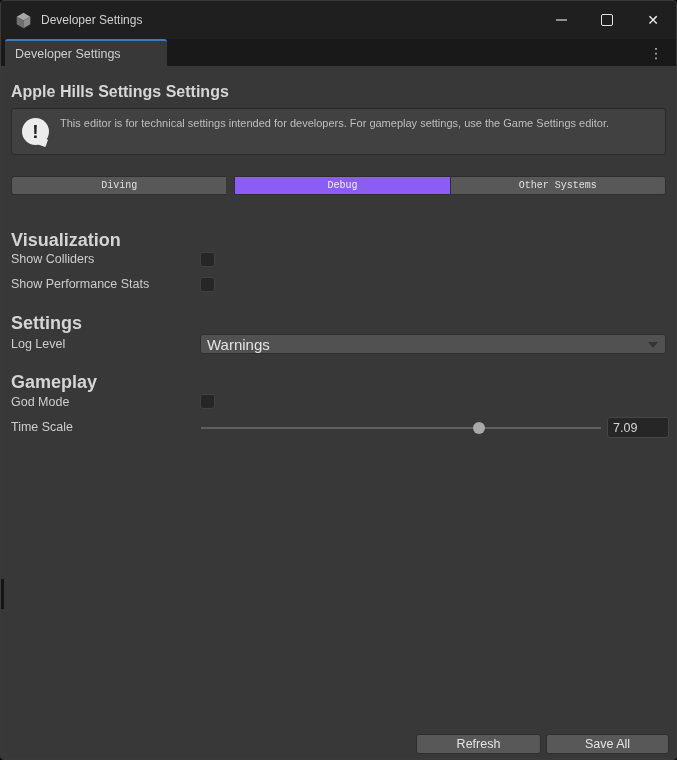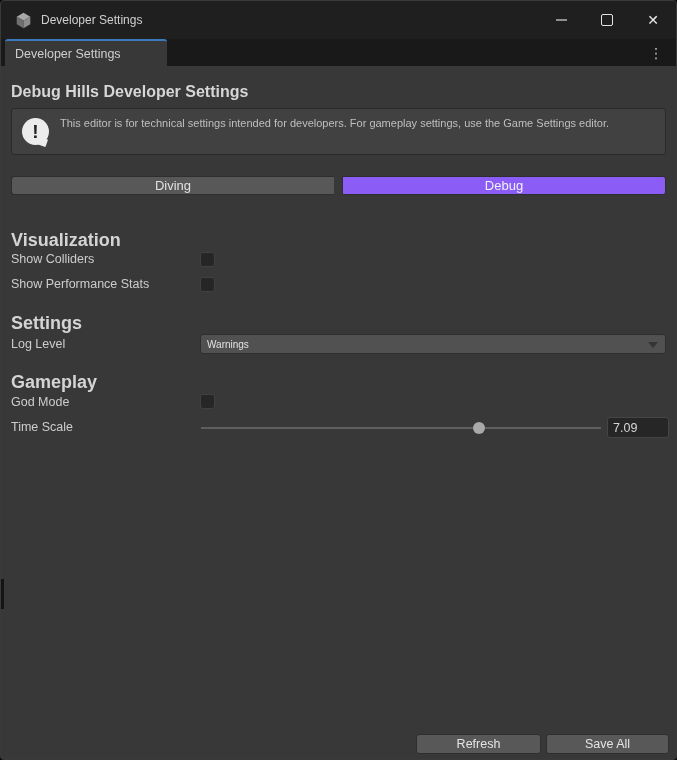--- a/index.html
+++ b/index.html
@@ -31,33 +31,33 @@
   .help-icon{position:absolute;left:10px;top:9px;width:27px;height:27px;}
   .help-bubble{position:absolute;inset:0;background:#ececec;border-radius:50%;
     display:flex;align-items:center;justify-content:center;
     font-weight:bold;font-size:19px;color:#232323;}
   .help-tail{position:absolute;right:2px;bottom:-1px;width:8px;height:8px;background:#ececec;
     transform:rotate(20deg);border-radius:1px;}
   .help-text{position:absolute;left:48px;top:7px;right:14px;font-size:11px;line-height:15px;color:#bfbfbf;}
   
   .seg-toolbar{position:absolute;left:10px;right:10px;top:175px;height:19px;display:flex;}
   .seg{flex:1;background:#585858;border:1px solid #2e2e2e;border-right-width:0;box-sizing:border-box;
-    color:#e0e0e0;font-size:13px;display:flex;align-items:center;justify-content:center;cursor:default;}
+    color:#e0e0e0;font-size:10px;display:flex;align-items:center;justify-content:center;cursor:default;font-family:Liberation Mono, monospace;}
   .seg:first-child{border-radius:3px 0 0 3px;}
   .seg:last-child{border-radius:0 3px 3px 0;border-right-width:1px;}
   .seg.selected{background:#8b5cf6;color:#eef2f7;margin-left:8px;}
   
   .section-h{position:absolute;left:10px;font-size:18px;font-weight:bold;color:#d4d4d4;}
   .row-label{position:absolute;left:10px;font-size:12.5px;color:#cdcdcd;}
   .checkbox{position:absolute;left:199px;width:15px;height:15px;background:#262626;
     border:1px solid #404040;border-radius:3px;box-sizing:border-box;cursor:default;}
   .dropdown{position:absolute;left:199px;right:10px;top:333px;height:20px;background:#515151;
     border:1px solid #2e2e2e;border-radius:3px;box-sizing:border-box;
     display:flex;align-items:center;cursor:default;}
-  .dropdown span{margin-left:6px;font-size:10px;color:#e2e2e2;}
+  .dropdown span{margin-left:6px;font-size:15px;color:#e2e2e2;}
   .dd-arrow{position:absolute;right:7px;top:7px;width:0;height:0;
     border-left:5px solid transparent;border-right:5px solid transparent;border-top:6px solid #343434;}
   .slider-track{position:absolute;left:200px;width:400px;top:426px;height:2px;background:#5e5e5e;cursor:default;}
   .slider-thumb{position:absolute;left:472px;top:421px;width:12px;height:12px;background:#a9a9a9;
     border-radius:50%;cursor:default;}
   .value-field{position:absolute;left:606px;top:416px;width:62px;height:21px;background:#262626;
     border:1px solid #454545;border-radius:3px;box-sizing:border-box;display:flex;align-items:center;cursor:text;text-align:right;}
   .value-field span{margin-left:5px;font-size:12.5px;color:#d6d6d6;}
   
   .btn{position:absolute;top:733px;height:20px;background:#585858;border:1px solid #2e2e2e;
@@ -94,33 +94,34 @@
     </div>
   </div>
 
   <div class="tabbar">
     <div class="tab">
       <span>Developer Settings</span>
     </div>
     <div class="kebab">⋮</div>
   </div>
 
-  <h1 class="page-title">Debug Hills Developer Settings</h1>
+  <h1 class="page-title">Apple Hills Settings Settings</h1>
 
   <div class="helpbox">
     <div class="help-icon">
       <div class="help-tail"></div>
       <div class="help-bubble">!</div>
     </div>
     <div class="help-text">This editor is for technical settings intended for developers. For gameplay settings, use the Game Settings editor.</div>
   </div>
 
   <div class="seg-toolbar">
     <div class="seg">Diving</div>
     <div class="seg selected">Debug</div>
+    <div class="seg">Other Systems</div>
   </div>
 
   <div class="section-h" style="top:229px;">Visualization</div>
   <div class="row-label" style="top:251px;">Show Colliders</div>
   <div class="checkbox" style="top:251px;"></div>
   <div class="row-label" style="top:276px;">Show Performance Stats</div>
   <div class="checkbox" style="top:276px;"></div>
 
   <div class="section-h" style="top:312px;">Settings</div>
   <div class="row-label" style="top:336px;">Log Level</div>

